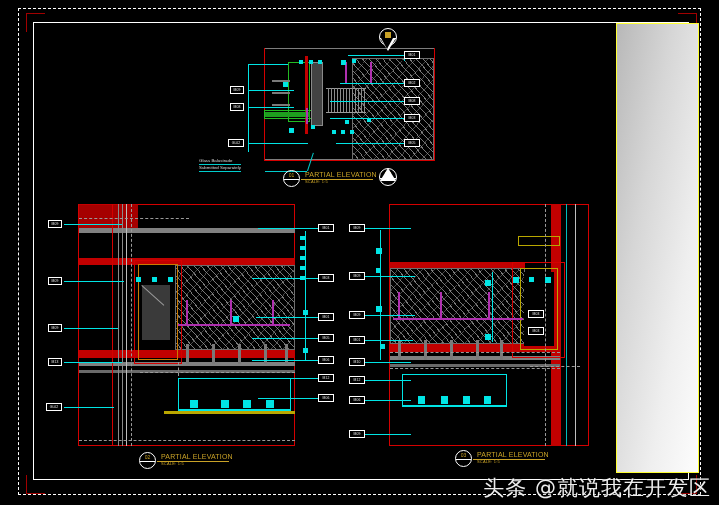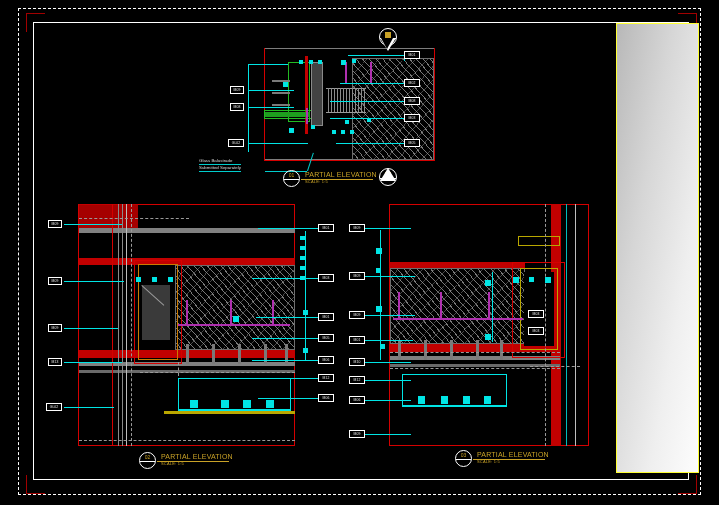--- a/index.html
+++ b/index.html
@@ -459,14 +459,15 @@
       <div class="bub">
           <div class="bar"></div>
         </div>
       <div class="num">03</div>
       <div class="ul" style="width:72px;"></div>
       <div class="nm">PARTIAL ELEVATION</div>
       <div class="sc">SCALE: 1:5</div>
     </div>
   </div>
 
+  <div class="wm">头条 @就说我在开发区</div>
 
 </div>
 
 </body></html>

